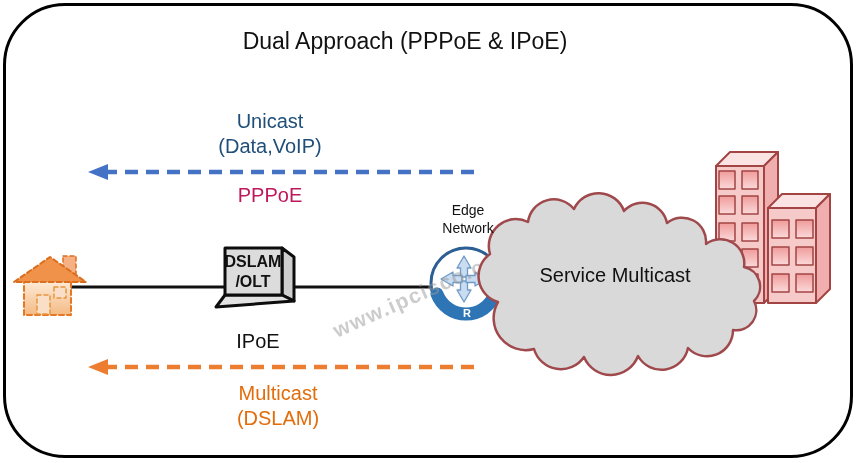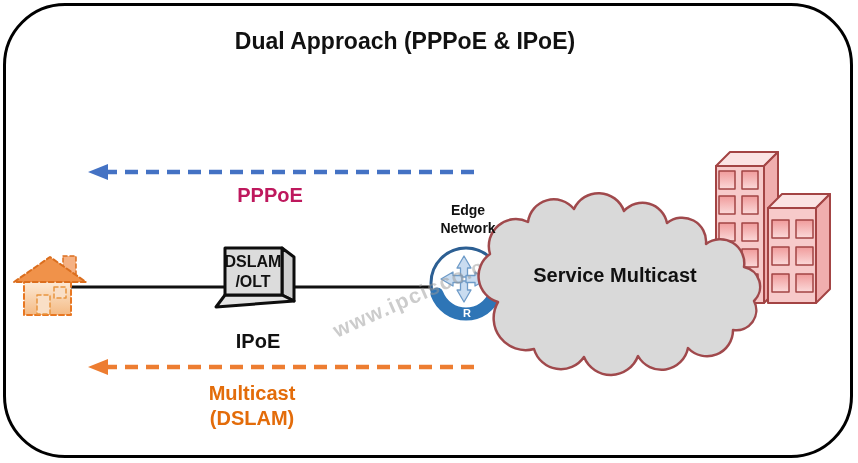--- a/index.html
+++ b/index.html
@@ -13,33 +13,33 @@
   #frame{
     position:absolute;
     left:3px;top:3px;right:5px;bottom:5px;
     border:3px solid #000;
     border-radius:62px;
   }
   #diagram-svg{position:absolute;left:0;top:0;}
   .label{
     position:absolute;
     text-align:center;
-    font-weight:bold;
+    font-weight:normal;
     white-space:nowrap;
   }
   .title{
     left:105px;top:28px;width:600px;
     font-size:23px;color:#111;
   }
   .flow-caption{font-size:20px;line-height:25px;}
   .flow-caption span{display:block;}
   .unicast-caption{left:170px;top:109px;width:200px;color:#1F4E79;}
   .pppoe-label{left:170px;top:184px;width:200px;font-size:20px;color:#be185d;}
   .ipoe-label{left:158px;top:330px;width:200px;font-size:20px;color:#111;}
-  .multicast-caption{left:152px;top:381px;width:200px;color:#E36C0A;}
+  .multicast-caption{left:178px;top:381px;width:200px;color:#E36C0A;}
   .edge-router-label{left:418px;top:201px;width:100px;font-size:14px;line-height:18px;color:#111;text-align:center;}
   .edge-router-label span{display:block;}
   .cloud-label{left:515px;top:262px;width:200px;font-size:20px;line-height:27px;color:#111;}
   .cloud-label span{display:block;}
 </style>
 </head>
 <body>
 
 <div id="canvas">
 
@@ -146,20 +146,24 @@
              A20,20 0 0 1 733,330
              A26,26 0 0 1 688,348
              A27,27 0 0 1 638,356
              A29,29 0 0 1 584,357
              A28,28 0 0 1 534,349
              A32,32 0 0 1 498,302 Z"></path>
   </svg>
 
   <div class="label title">Dual Approach (PPPoE &amp; IPoE)</div>
 
+  <div class="label flow-caption unicast-caption">
+    <span>Unicast</span>
+    <span>(Data,VoIP)</span>
+  </div>
   <div class="label pppoe-label">PPPoE</div>
 
   <div class="label ipoe-label">IPoE</div>
   <div class="label flow-caption multicast-caption">
     <span>Multicast</span>
     <span>(DSLAM)</span>
   </div>
 
   <div class="label edge-router-label">
     <span>Edge</span>

